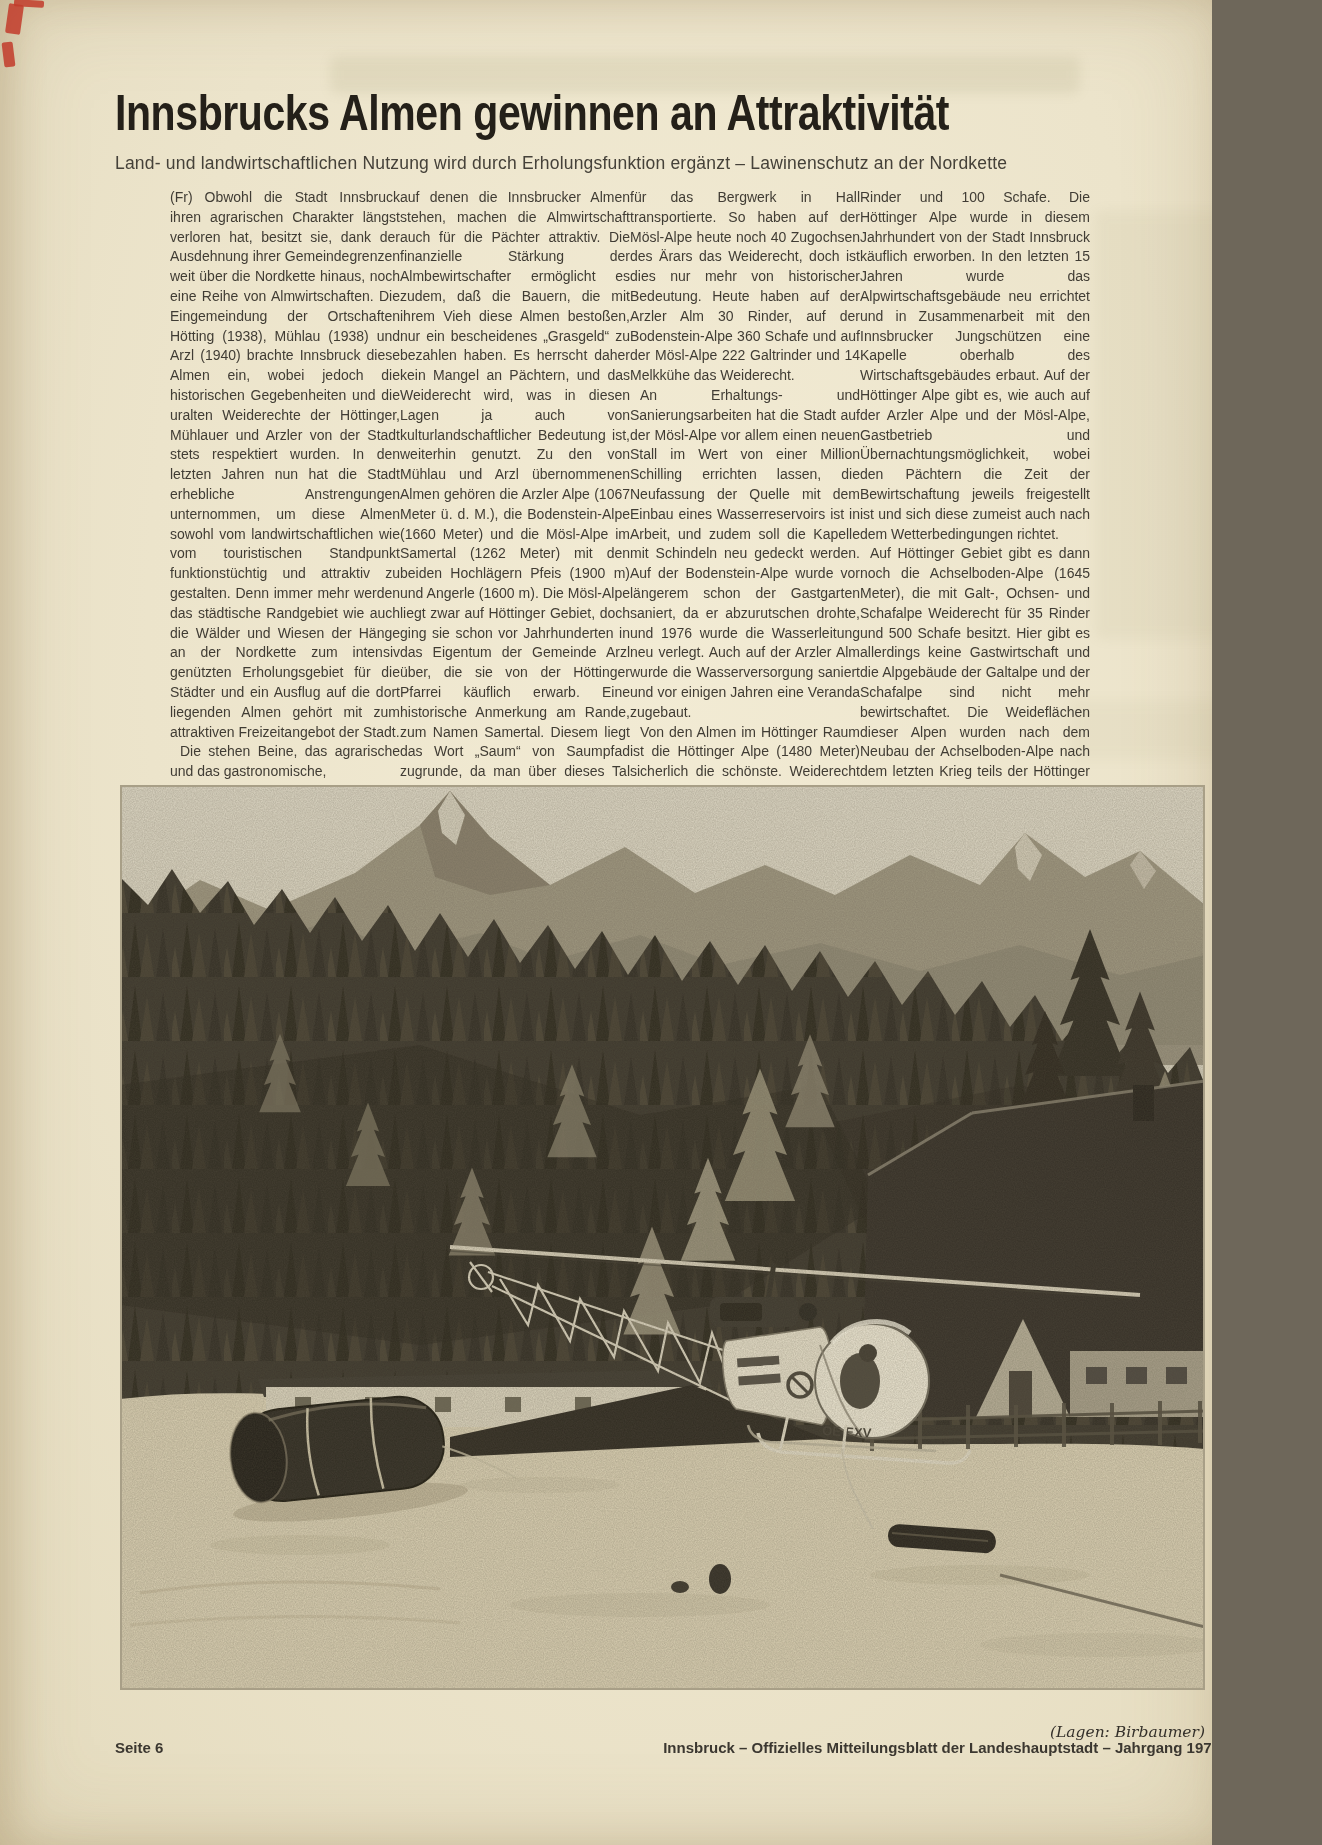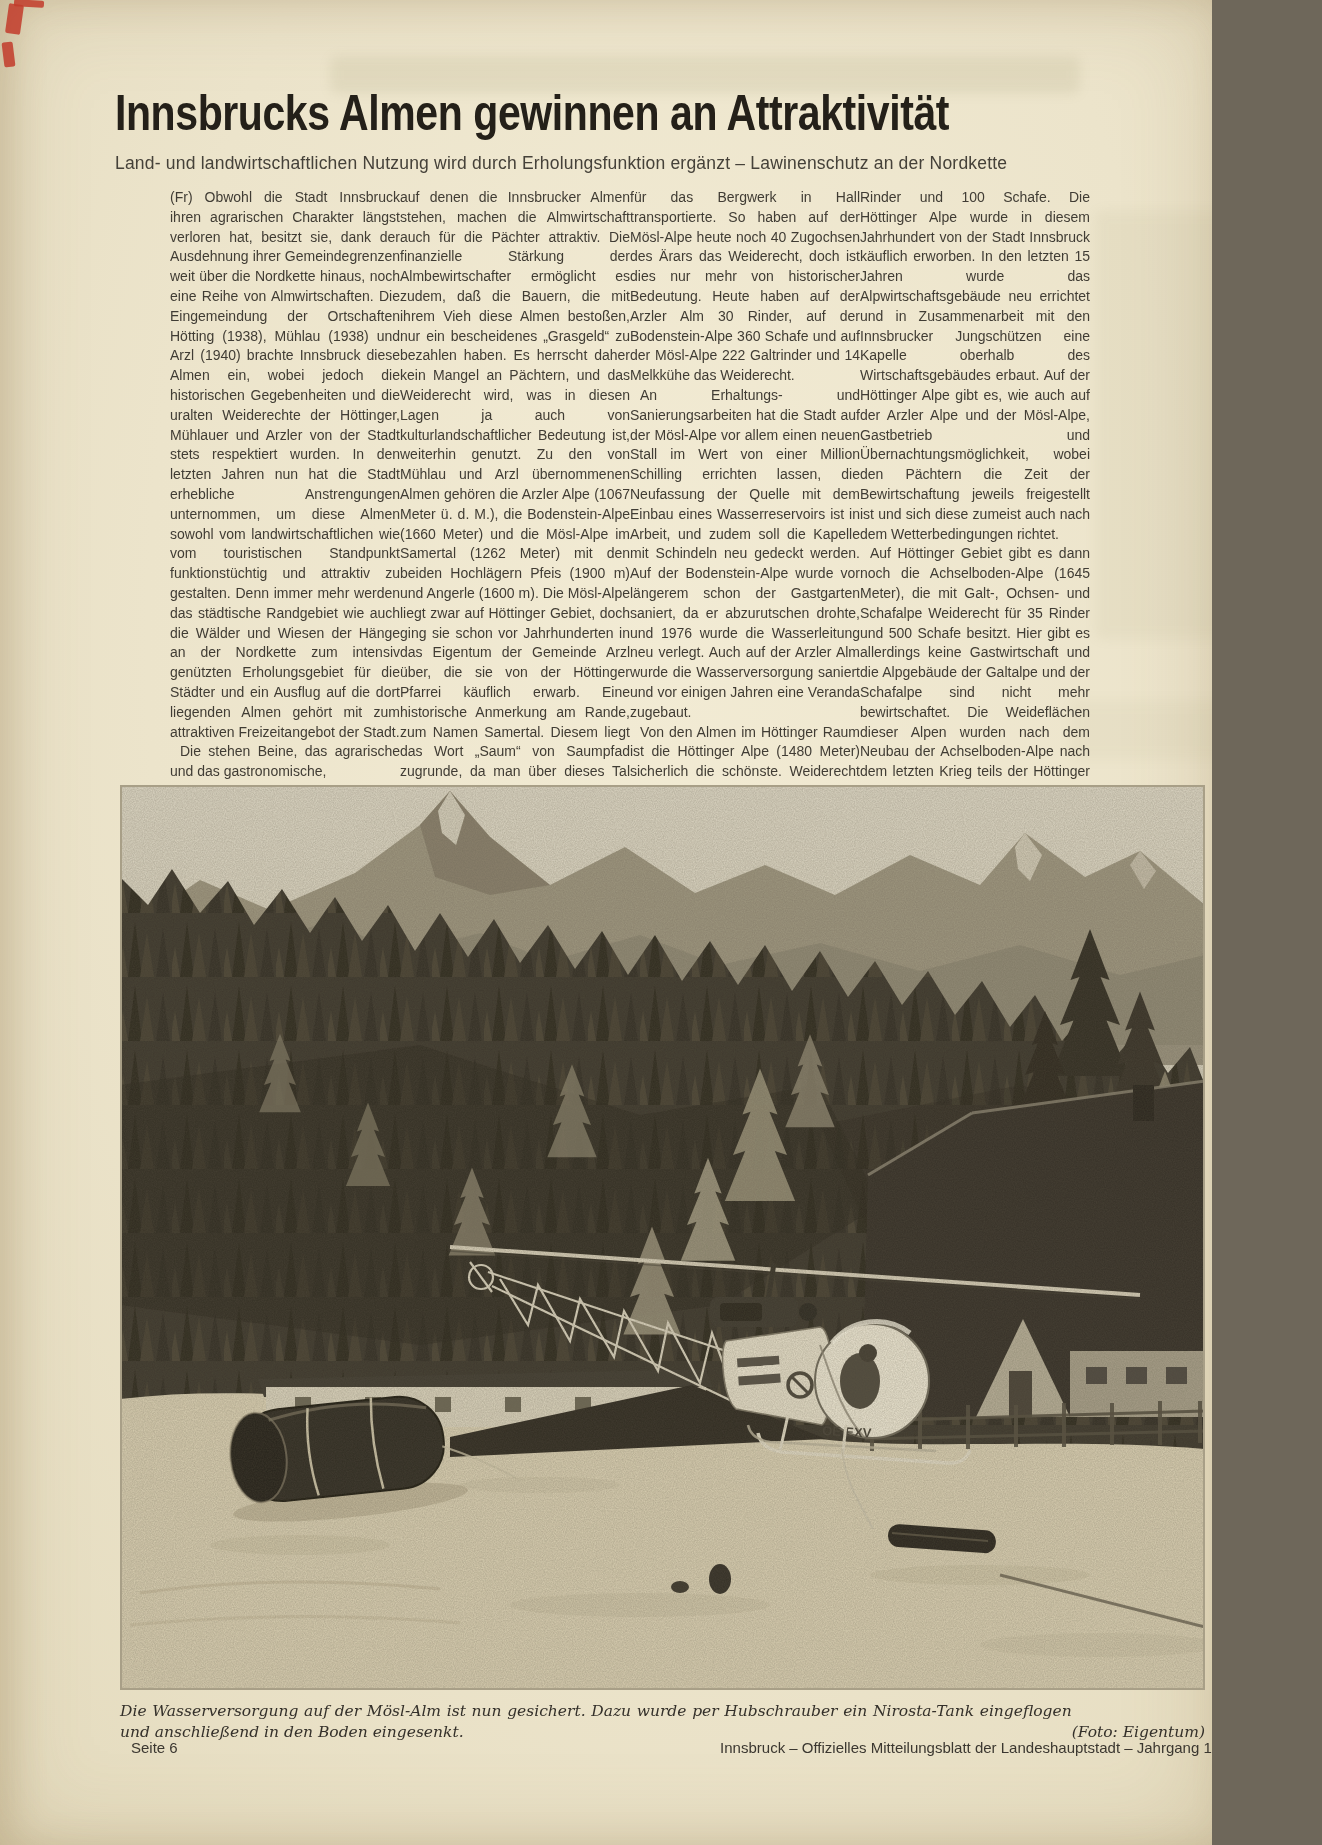--- a/index.html
+++ b/index.html
@@ -28,22 +28,22 @@
        text-align:justify;color:#403c34;}
   .col p{margin:0;}
   .col p + p{text-indent:10px;}
 
   figure{position:absolute;left:120px;top:785px;width:1085px;margin:0;}
   figure svg{display:block;}
   figcaption{margin-top:11px;font-family:"DejaVu Serif",serif;font-style:italic;
              font-size:15.5px;line-height:21px;color:#34302a;text-align:justify;}
   .credit{float:right;margin-top:21px;}
 
-  footer{position:absolute;left:131px;top:1739px;width:1150px;display:flex;
-         justify-content:space-between;font-size:15px;color:#3b3730;}
+  footer{position:absolute;left:115px;top:1739px;width:1150px;display:flex;
+         justify-content:space-between;font-size:15px;color:#3b3730;font-weight:bold;}
 </style>
 </head>
 <body>
 
 <div class="page">
 
   <div class="redmark m1"></div>
   <div class="redmark m2"></div>
   <div class="redmark m3"></div>
   <div class="ghost g1"></div>
@@ -236,22 +236,21 @@
         <path d="M726,640 L722,674" stroke="#ded7c3" stroke-width="3"></path>
         <path d="M722,664 C726,700 740,718 753,744" stroke="#ccc4ad" stroke-width="2" fill="none"></path>
       </g>
 
       <rect width="1085" height="905" filter="url(#grain)" opacity=".55"></rect>
       <rect width="1085" height="905" fill="#d9c89e" opacity=".07"></rect>
       <rect x="1" y="1" width="1083" height="903" fill="none" stroke="#a89f87" stroke-width="2"></rect>
     </svg>
 
     <figcaption>
-      <span class="credit">(Foto: Eigentum)</span>
-      <span>Die Wasserversorgung auf der Mösl-Alm ist nun gesichert. Dazu wurde per Hubschrauber ein Nirosta-Tank eingeflogen und anschließend in den Boden eingesenkt.</span>
+      <span class="credit">(Lagen: Birbaumer)</span>
     </figcaption>
   </figure>
 
   <footer>
     <span>Seite 6</span>
     <span>Innsbruck – Offizielles Mitteilungsblatt der Landeshauptstadt – Jahrgang 1976/Nr. 10</span>
   </footer>
 
 </div>
 

